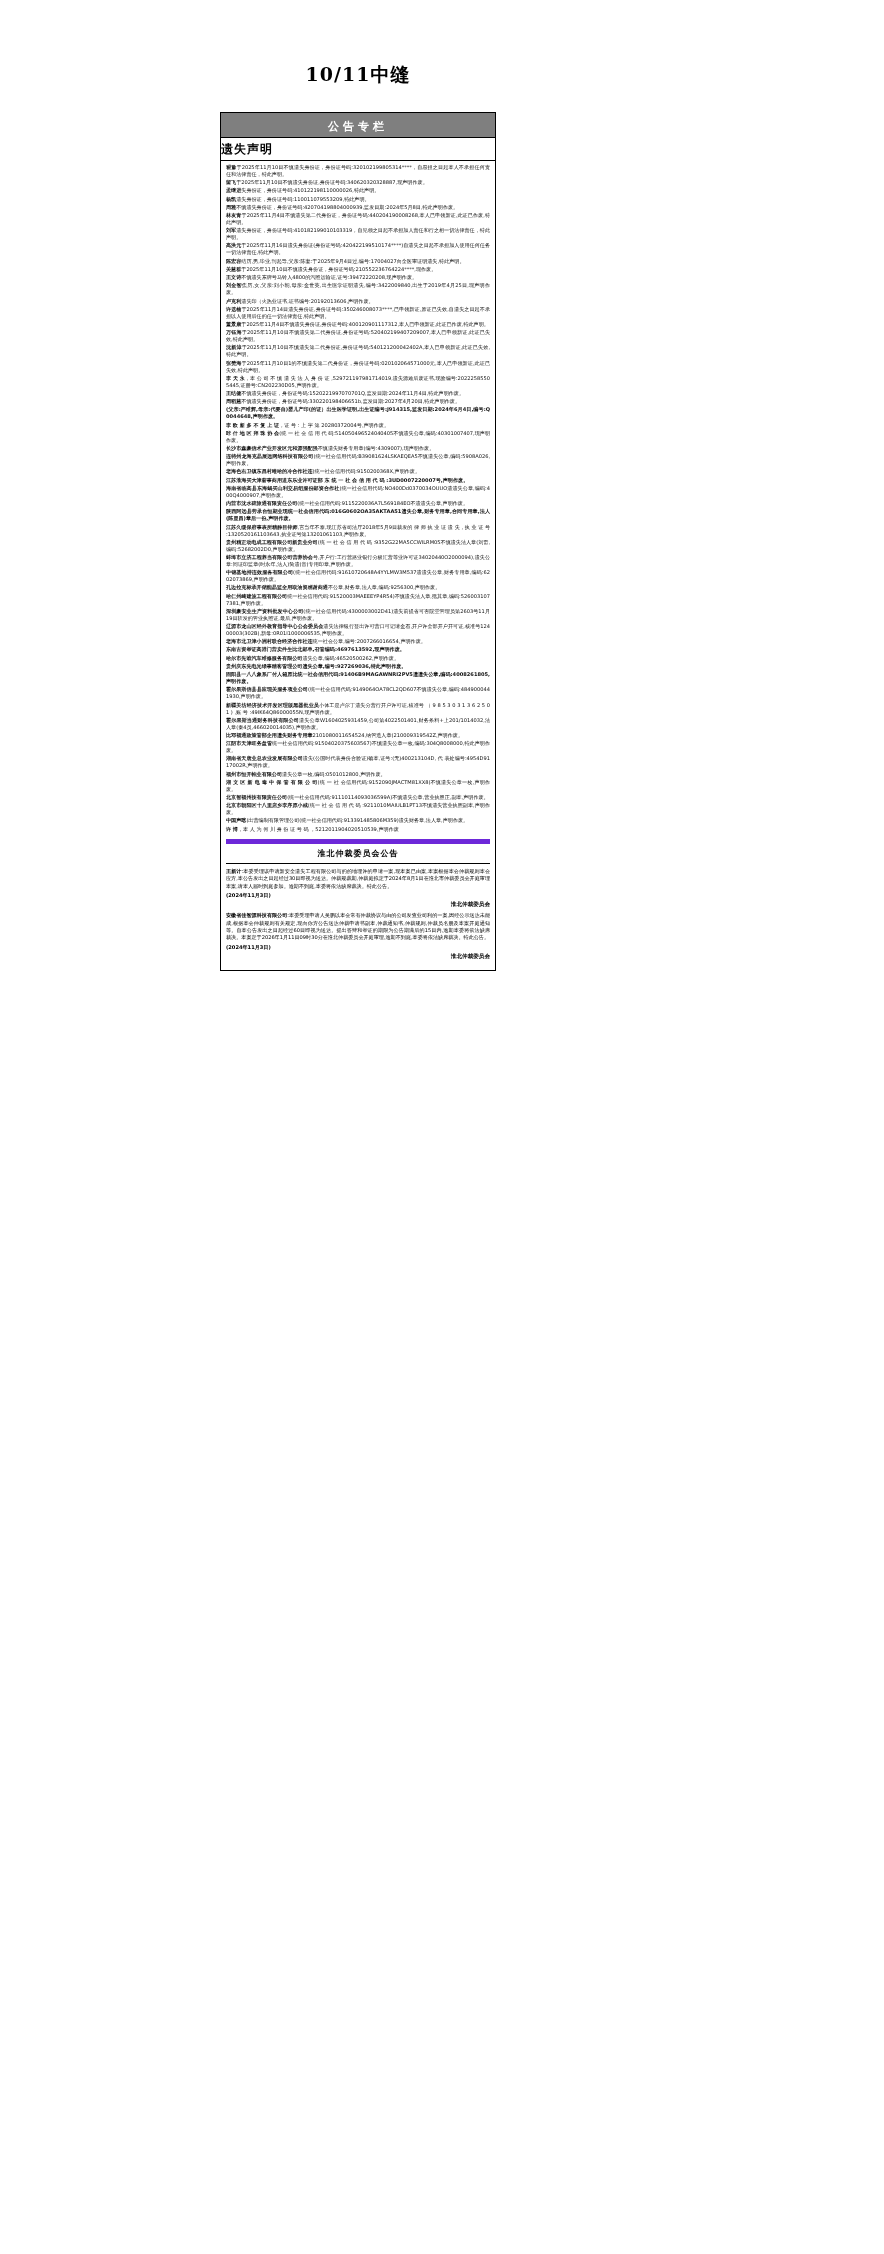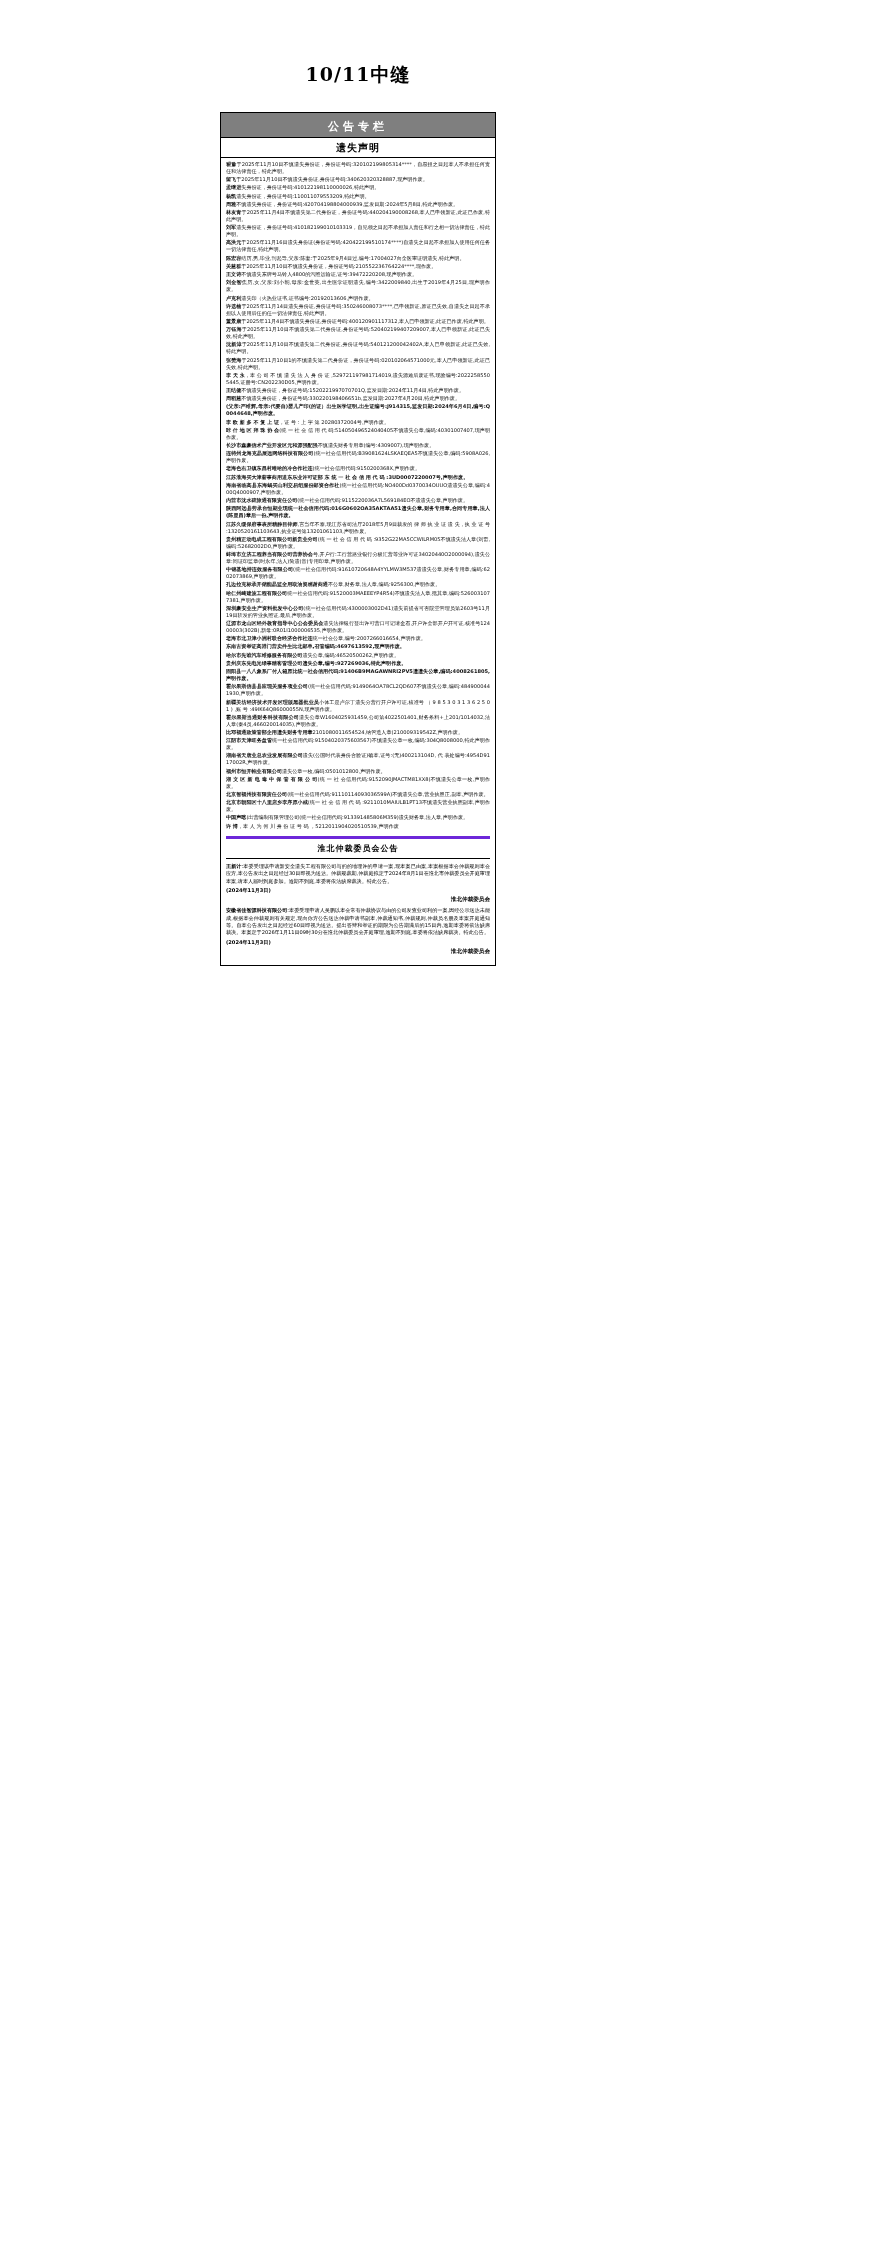--- a/index.html
+++ b/index.html
@@ -44,23 +44,23 @@
     padding: 2px 0 3px 0;
   }
   .col-title-bar .t {
     font-family: Liberation Serif, serif;
     font-weight: bold;
     font-size: 11px;
     letter-spacing: 4px;
     color: #ffffff;
   }
   .section-head {
-    text-align: center;
-    font-weight: bold;
-    font-size: 10px;
+    text-align: left;
+    font-weight: bold;
+    font-size: 12px;
     letter-spacing: 1px;
     padding: 3px 0 2px 0;
     border-bottom: 1px solid #000;
   }
   .body-wrap {
     padding: 3px 5px 6px 5px;
   }
   .entry {
     font-size: 5.1px;
     line-height: 1.38;
@@ -72,21 +72,21 @@
   }
   .entry b {
     font-weight: bold;
   }
   .sub-title {
     text-align: center;
     font-weight: bold;
     font-size: 8px;
     letter-spacing: 1px;
     padding: 4px 0 4px 0;
-    border-top: 3px solid #6d28d9;
+    border-top: 5px solid #6d28d9;
     border-bottom: 1px solid #000;
     margin-bottom: 4px;
   }
   .sign {
     text-align: right;
     font-weight: bold;
     font-size: 5.6px;
     margin-top: 2px;
     margin-bottom: 3px;
   }

